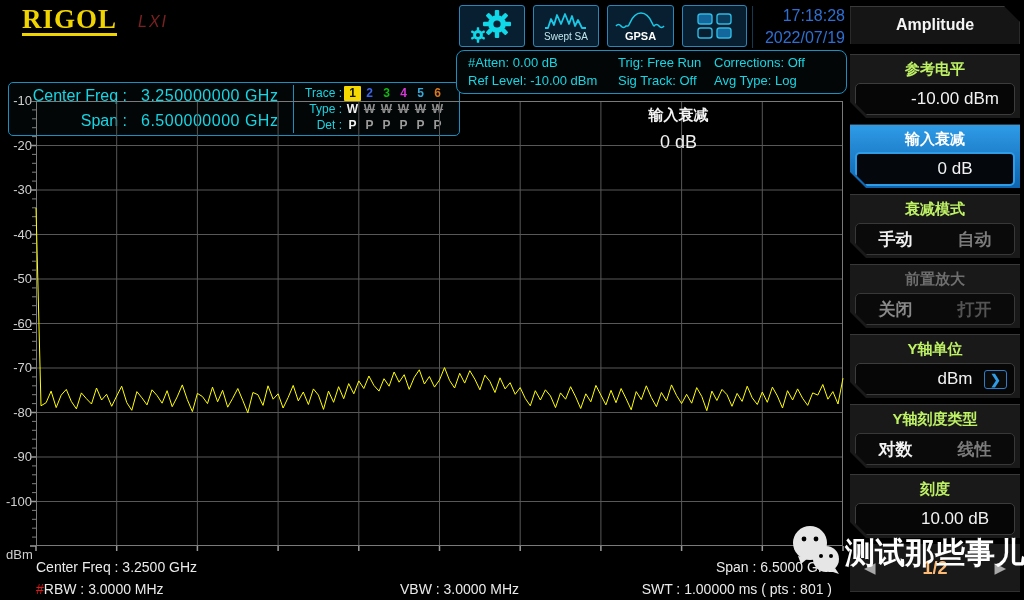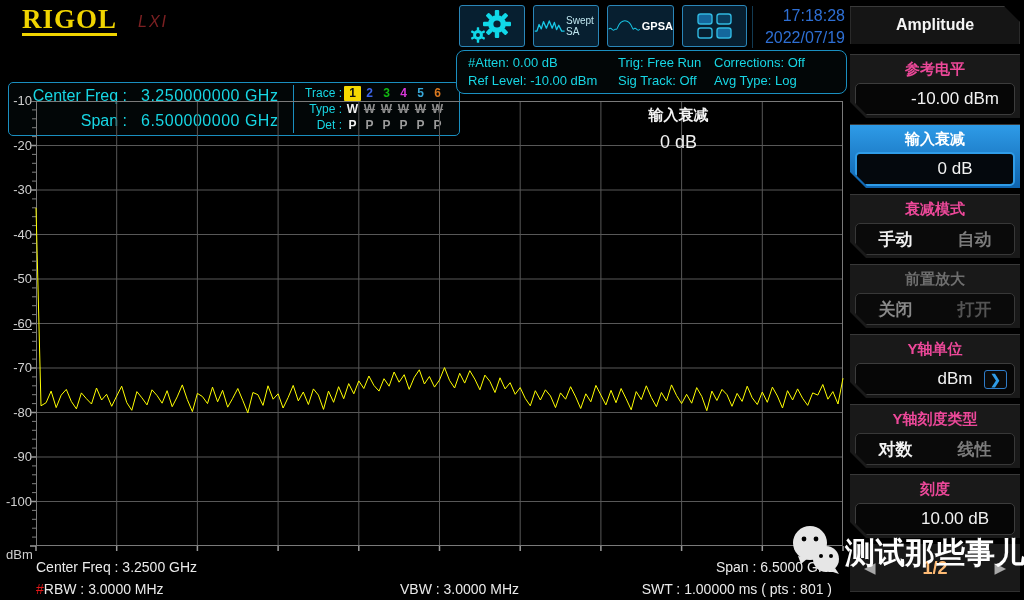--- a/index.html
+++ b/index.html
@@ -18,21 +18,21 @@
   .freq-row{display:flex;line-height:24px;font-size:16px;color:#17d6e4;padding-top:1px;}
   .freq-row .lbl{width:118px;text-align:right;}
   .freq-row .val{margin-left:14px;letter-spacing:.5px;}
   #trace-panel{left:284px;top:2px;bottom:2px;width:164px;border-left:1px solid #1a8fc0;
                padding-left:4px;font-size:12px;color:#17d6e4;}
   .trace-row{display:flex;line-height:15px;height:15px;margin-top:1px;}
   .trace-row .tlbl{width:44px;text-align:right;margin-right:2px;}
   .trace-cells span{display:inline-block;width:17px;text-align:center;font-weight:700;}
 
   .topbtn{top:5px;height:42px;border:1px solid #2a86b8;border-radius:3px;
-          background:#071f30;display:flex;flex-direction:row;align-items:center;
+          background:#071f30;display:flex;flex-direction:column;align-items:center;
           justify-content:center;box-sizing:border-box;}
   .topbtn .blabel{font-size:10px;line-height:11px;color:#bfe6ef;}
   .blabel.bold{color:#fff;font-weight:700;font-size:11px;}
   #btn-settings{left:459px;width:66px;}
   #btn-swept{left:533px;width:66px;}
   #btn-gpsa{left:607px;width:67px;}
   #btn-layout{left:682px;width:65px;}
   #top-divider{left:752px;top:6px;width:1px;height:42px;background:#123a52;}
   #clock{left:760px;top:5px;width:85px;text-align:right;color:#2e6fd4;
          font-size:16px;line-height:22px;white-space:nowrap;}
@@ -59,21 +59,21 @@
   
   #sidebar{left:848px;top:0;width:176px;height:600px;background:#000;}
   #sb-title{position:absolute;left:2px;top:6px;width:170px;height:38px;background:#151515;
             box-shadow:inset 0 1px 0 #3a3a3a,inset 1px 0 0 #2a2a2a,inset -1px 0 0 #2a2a2a;
             clip-path:polygon(0 0,calc(100% - 16px) 0,100% 16px,100% 100%,0 100%);
             color:#f5f5f5;font-size:16px;font-weight:700;text-align:center;line-height:38px;}
   .sb-item{position:absolute;left:2px;width:170px;height:64px;background:#191919;
            box-shadow:inset 0 1px 0 #383838;
            clip-path:polygon(0 0,100% 0,100% 100%,16px 100%,0 calc(100% - 16px));}
   .sb-label{height:29px;line-height:29px;text-align:center;font-size:15px;
-            font-weight:700;color:#ec4899;}
+            font-weight:700;color:#bef264;}
   .sb-value{position:absolute;left:5px;right:5px;top:29px;height:30px;background:#060606;
             border:1px solid #3c3c3c;border-radius:5px;color:#f2f2f2;font-size:17px;
             display:flex;align-items:center;justify-content:center;
             clip-path:polygon(0 0,100% 0,100% 100%,12px 100%,0 calc(100% - 12px));padding-left:40px;}
   .sb-toggle{position:absolute;left:5px;right:5px;top:29px;height:30px;background:#0a0a0a;
              border:1px solid #383838;border-radius:5px;display:flex;align-items:center;
              justify-content:space-around;font-size:17px;font-weight:700;
              clip-path:polygon(0 0,100% 0,100% 100%,12px 100%,0 calc(100% - 12px));}
   .opt-on{color:#f2f2f2;} .opt-off{color:#7c7c7c;}
   .sb-item.selected{background:linear-gradient(#2f9ce8,#0e63ae);}

